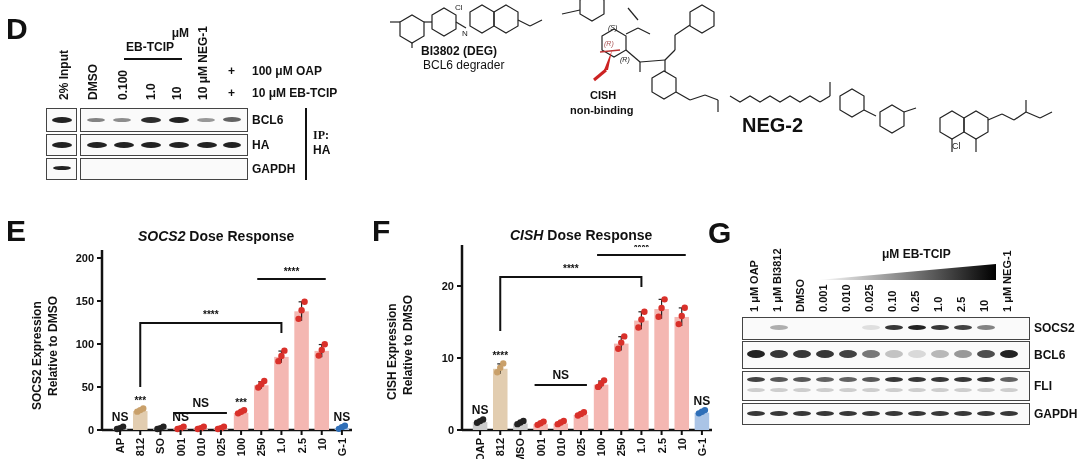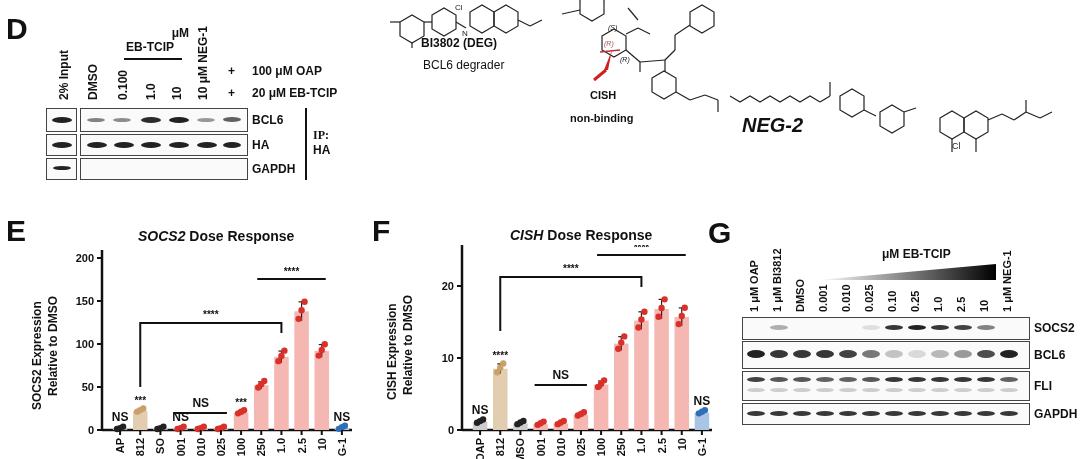--- a/index.html
+++ b/index.html
@@ -26,21 +26,21 @@
   <div class="abs rot" style="left:57px;top:100px;">2% Input</div>
   <div class="abs rot" style="left:86px;top:100px;">DMSO</div>
   <div class="abs rot" style="left:116px;top:100px;">0.100</div>
   <div class="abs rot" style="left:144px;top:100px;">1.0</div>
   <div class="abs rot" style="left:170px;top:100px;">10</div>
   <div class="abs rot" style="left:196px;top:100px;">10 μM NEG-1</div>
 
   <div class="abs bold" style="left:228px;top:64px;font-size:12px;">+</div>
   <div class="abs bold" style="left:228px;top:86px;font-size:12px;">+</div>
   <div class="abs bold" style="left:252px;top:64px;font-size:12px;">100 μM OAP</div>
-  <div class="abs bold" style="left:252px;top:86px;font-size:12px;">20 μM EB-TCIP</div>
+  <div class="abs bold" style="left:252px;top:86px;font-size:12px;">10 μM EB-TCIP</div>
 
   <div class="blot" style="left:46px;top:108px;width:29px;height:22px;">
       <div class="band" style="left:5px;top:8px;width:20px;"></div>
     </div>
   <div class="blot" style="left:46px;top:134px;width:29px;height:20px;">
       <div class="band" style="left:5px;top:7px;width:20px;"></div>
     </div>
   <div class="blot" style="left:46px;top:158px;width:29px;height:20px;">
       <div class="band" style="left:6px;top:7px;width:18px;height:4px;"></div>
     </div>
@@ -81,21 +81,21 @@
       <line x1="54" y1="22" x2="62" y2="22"></line>
       <line x1="86" y1="22" x2="96" y2="28"></line>
       <polygon points="100,12 112,5 124,12 124,26 112,33 100,26"></polygon>
       <polygon points="124,12 136,5 148,12 148,26 136,33 124,26"></polygon>
       <line x1="148" y1="20" x2="160" y2="26"></line>
         <line x1="160" y1="26" x2="172" y2="20"></line>
     </g>
     <text x="85" y="10" font-size="8" fill="#222">Cl</text>
     <text x="92" y="36" font-size="8" fill="#222">N</text>
   </svg>
-  <div class="abs bold" style="left:421px;top:36px;font-size:12px;">BI3802 (DEG)</div>
+  <div class="abs bold" style="left:421px;top:44px;font-size:12px;">BI3802 (DEG)</div>
   <div class="abs" style="left:423px;top:58px;font-size:12px;">BCL6 degrader</div>
 </div>
 
 <div>
   <svg class="abs" style="left:540px;top:0;" width="540" height="200">
     <g fill="none" stroke="#222" stroke-width="1.2">
       <polygon points="40,0 52,-7 64,0 64,14 52,21 40,14"></polygon>
       <line x1="40" y1="10" x2="22" y2="14"></line>
       <line x1="88" y1="8" x2="98" y2="20"></line>
       <polygon points="62,36 74,29 86,36 86,50 74,57 62,50"></polygon>
@@ -134,22 +134,22 @@
     </g>
     <line x1="60" y1="52" x2="80" y2="50" stroke="#b33" stroke-width="1.5"></line>
     <polygon points="72,50 64,70 68,70" fill="#c22"></polygon>
     <line x1="66" y1="70" x2="54" y2="80" stroke="#c22" stroke-width="3"></line>
     <text x="80" y="62" font-size="7" fill="#222" font-style="italic">(R)</text>
     <text x="68" y="30" font-size="7" fill="#222" font-style="italic">(S)</text>
     <text x="64" y="46" font-size="7" fill="#a55" font-style="italic">(R)</text>
     <text x="412" y="149" font-size="9" fill="#222">Cl</text>
   </svg>
   <div class="abs bold" style="left:590px;top:89px;font-size:11px;">CISH</div>
-  <div class="abs bold" style="left:570px;top:104px;font-size:11px;margin-top:8px;">non-binding</div>
-  <div class="abs bold" style="left:742px;top:114px;font-size:20px;font-style:italic;">NEG-2</div>
+  <div class="abs bold" style="left:570px;top:104px;font-size:11px;">non-binding</div>
+  <div class="abs bold" style="left:742px;top:114px;font-size:20px;">NEG-2</div>
 </div>
 
 <div>
   <div class="abs panel-letter" style="left:6px;top:214px;">E</div>
   <div class="abs bold" style="left:138px;top:228px;font-size:14px;"><i>SOCS2</i><span> Dose Response</span></div>
   <div class="abs rot" style="left:30px;top:410px;font-size:12px;">SOCS2 Expression</div>
   <div class="abs rot" style="left:46px;top:396px;font-size:12px;">Relative to DMSO</div>
   <svg class="abs" id="chartE" style="left:60px;top:245px;" width="300" height="214">
       <line x1="42" y1="5" x2="42" y2="185" stroke="#111" stroke-width="2.5"></line>
       <line x1="42" y1="185" x2="292" y2="185" stroke="#111" stroke-width="2.5"></line>

